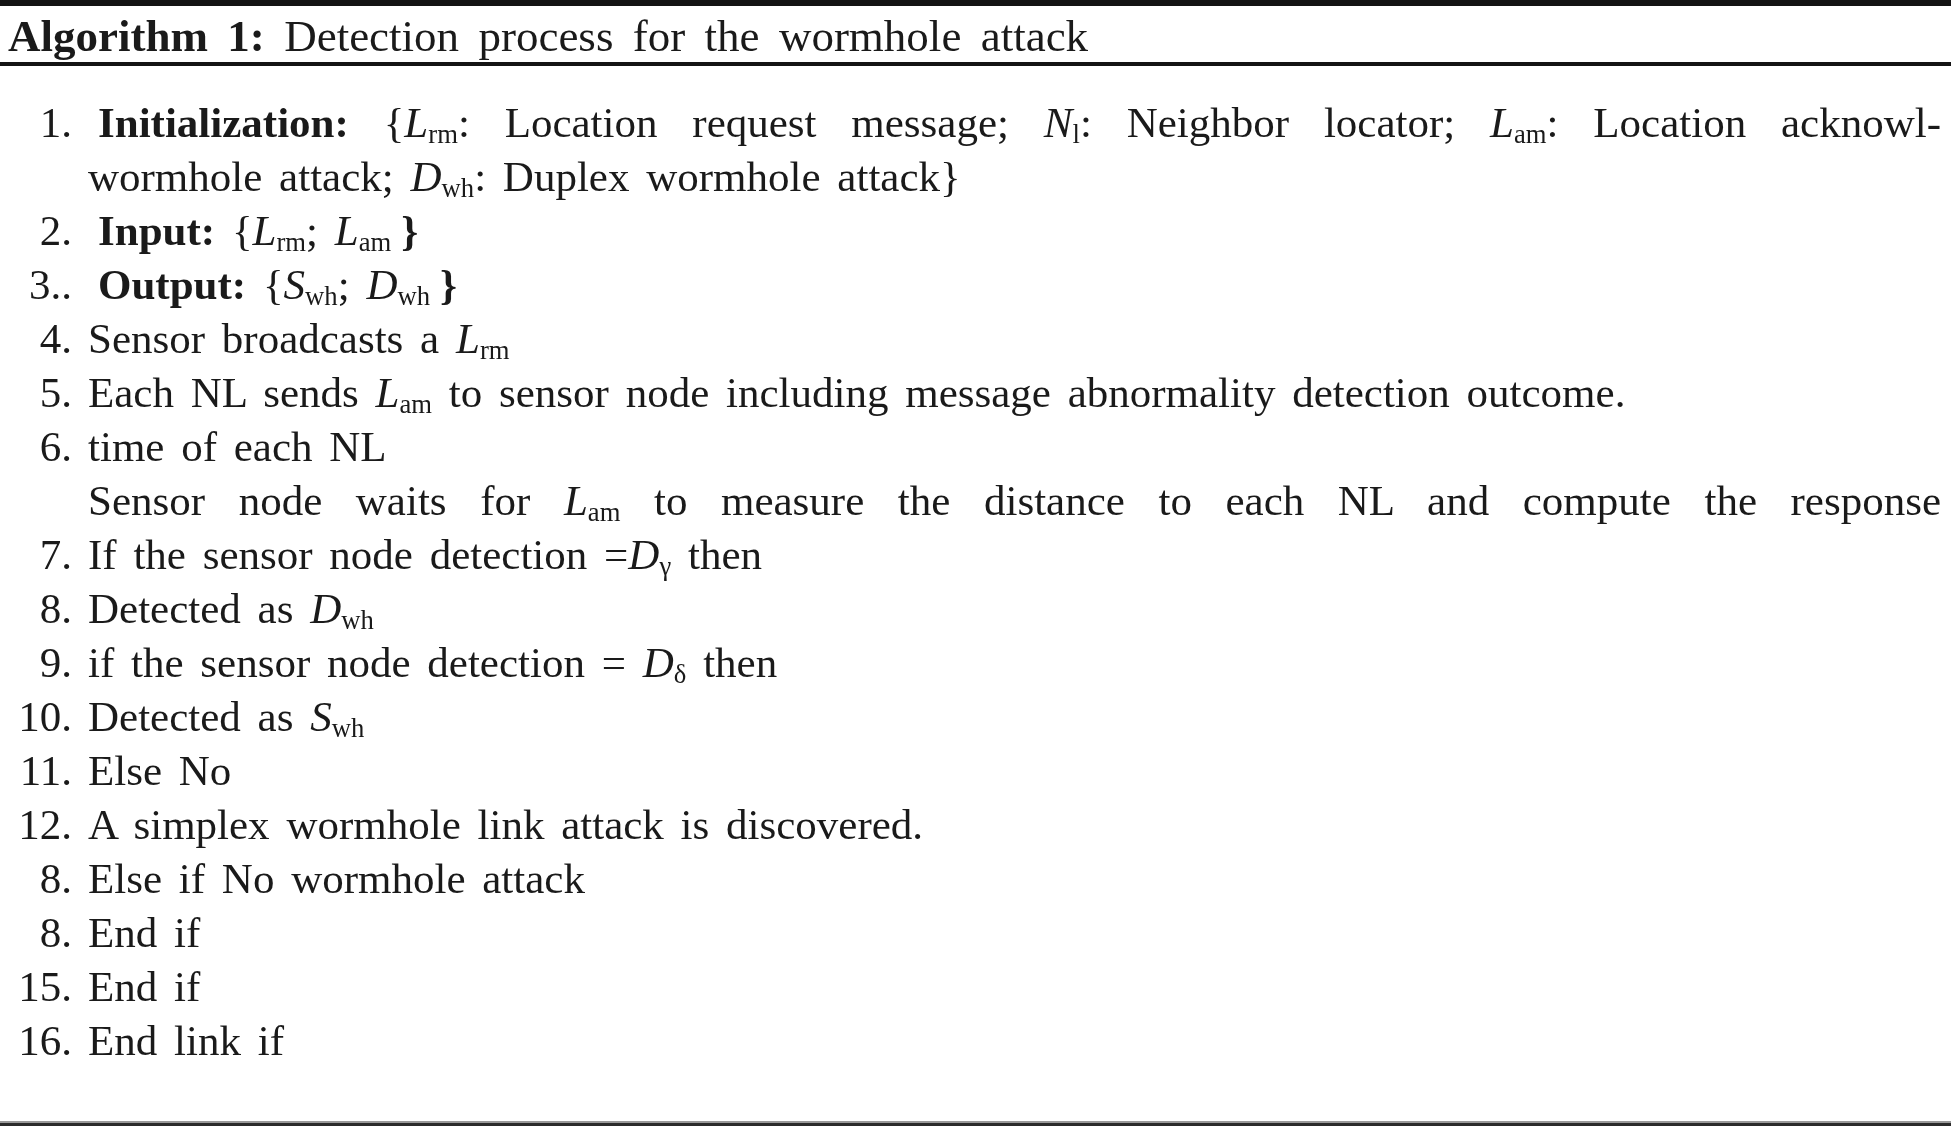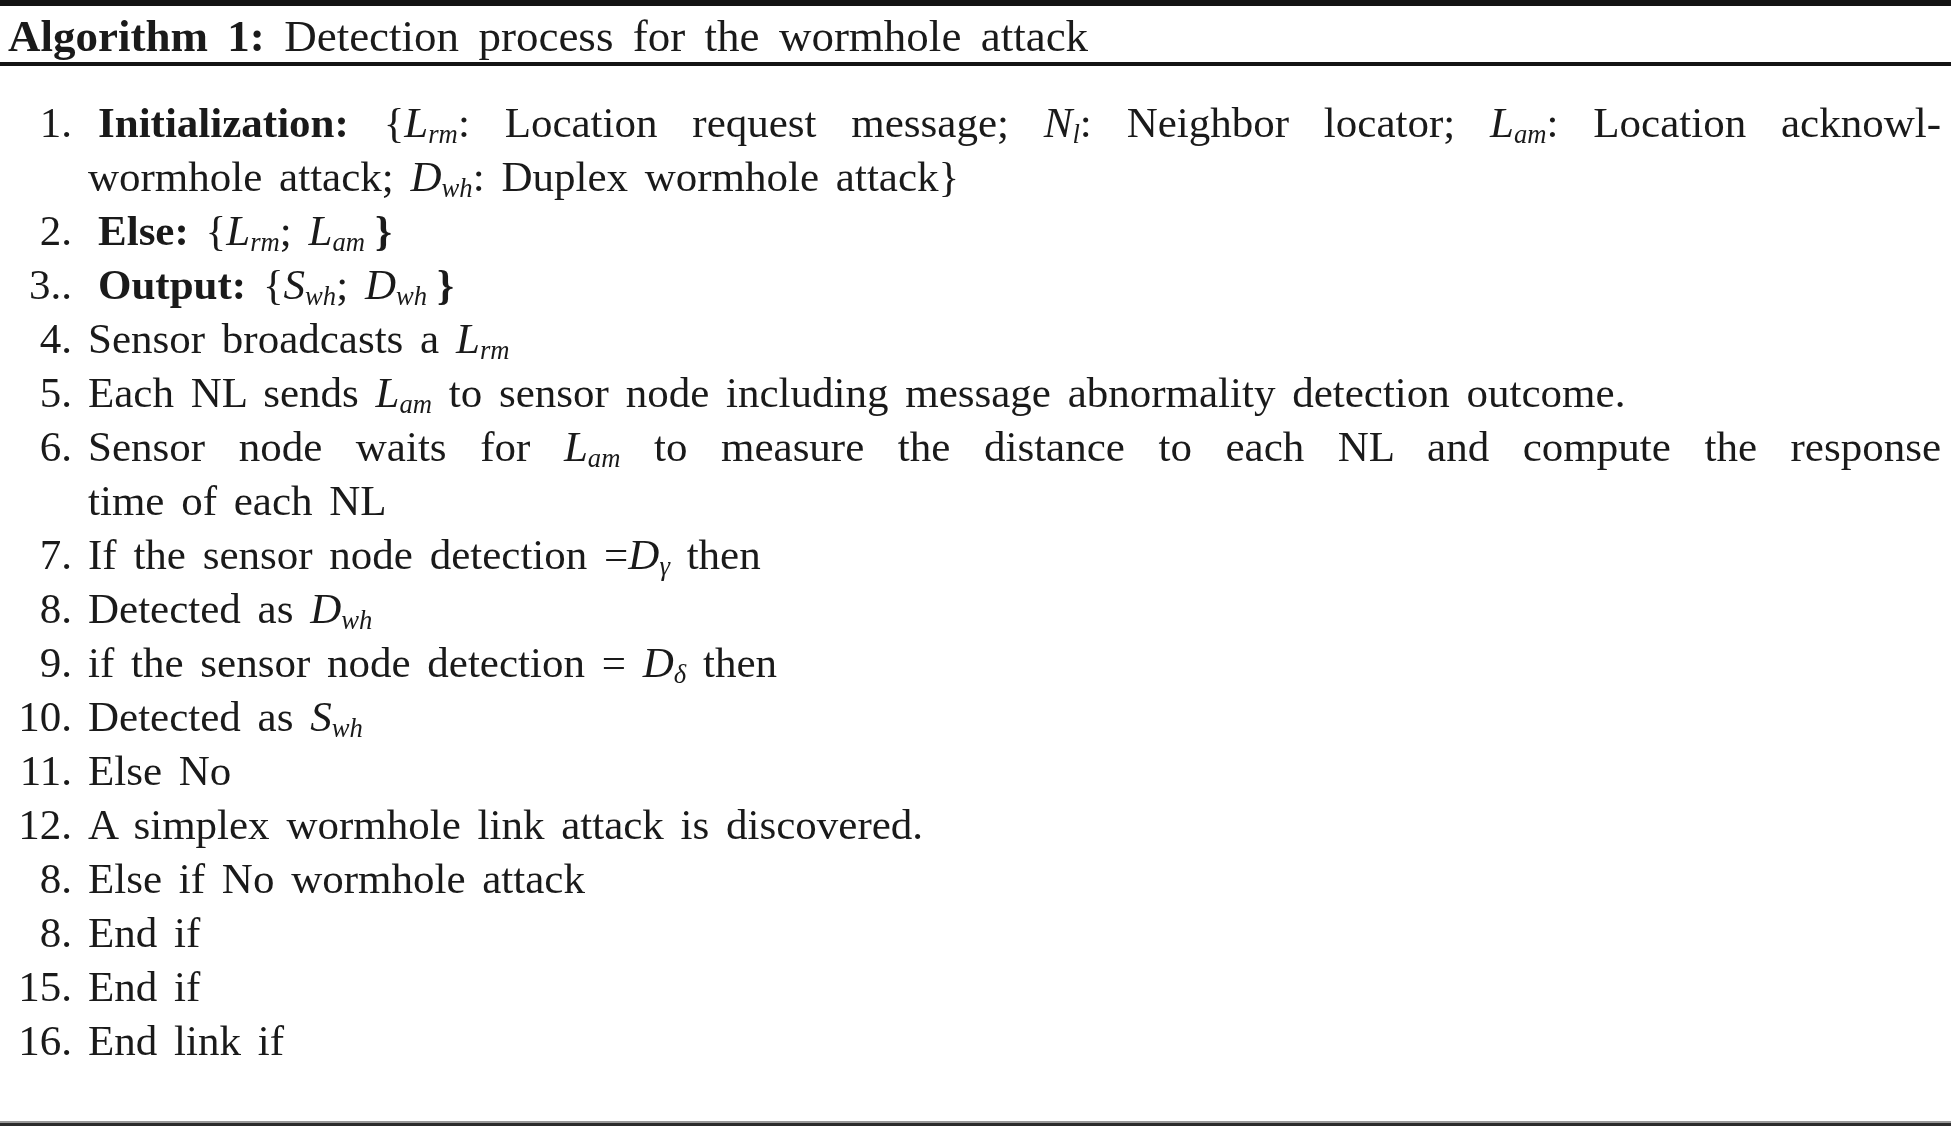--- a/index.html
+++ b/index.html
@@ -62,21 +62,20 @@
   }
   .step-line b {
     font-weight: bold;
     margin-left: 10px;
   }
   .var {
     font-style: italic;
   }
   .step-line sub, .varsub {
     font-size: 0.62em;
-    font-style: italic;
     line-height: 0;
     vertical-align: baseline;
     position: relative;
     top: 0.22em;
     letter-spacing: 0;
   }
   .rule-bottom {
     position: absolute;
     left: 0;
     top: 1121px;
@@ -104,21 +103,21 @@
     <div class="step-row">
       <div class="step-num">1.</div>
       <div class="step-body">
         <div class="step-line stretch"><b>Initialization:</b> {<i class="var">L</i><sub class="varsub">rm</sub>: Location request message; <i class="var">N</i><sub class="varsub">l</sub>: Neighbor locator; <i class="var">L</i><sub class="varsub">am</sub>: Location acknowl-</div>
         <div class="step-line">wormhole attack; <i class="var">D</i><sub class="varsub">wh</sub>: Duplex wormhole attack}</div>
       </div>
     </div>
     <div class="step-row">
       <div class="step-num">2.</div>
       <div class="step-body">
-        <div class="step-line"><b>Else:</b> {<i class="var">L</i><sub class="varsub">rm</sub>; <i class="var">L</i><sub class="varsub">am</sub><b>}</b></div>
+        <div class="step-line"><b>Input:</b> {<i class="var">L</i><sub class="varsub">rm</sub>; <i class="var">L</i><sub class="varsub">am</sub><b>}</b></div>
       </div>
     </div>
     <div class="step-row">
       <div class="step-num">3..</div>
       <div class="step-body">
         <div class="step-line"><b>Output:</b> {<i class="var">S</i><sub class="varsub">wh</sub>; <i class="var">D</i><sub class="varsub">wh</sub><b>}</b></div>
       </div>
     </div>
     <div class="step-row">
       <div class="step-num">4.</div>
@@ -128,22 +127,22 @@
     </div>
     <div class="step-row">
       <div class="step-num">5.</div>
       <div class="step-body">
         <div class="step-line">Each NL sends <i class="var">L</i><sub class="varsub">am</sub> to sensor node including message abnormality detection outcome.</div>
       </div>
     </div>
     <div class="step-row">
       <div class="step-num">6.</div>
       <div class="step-body">
+        <div class="step-line">time of each NL</div>
         <div class="step-line stretch">Sensor node waits for <i class="var">L</i><sub class="varsub">am</sub> to measure the distance to each NL and compute the response</div>
-        <div class="step-line">time of each NL</div>
       </div>
     </div>
     <div class="step-row">
       <div class="step-num">7.</div>
       <div class="step-body">
         <div class="step-line">If the sensor node detection =<i class="var">D</i><sub class="varsub">γ</sub> then</div>
       </div>
     </div>
     <div class="step-row">
       <div class="step-num">8.</div>

